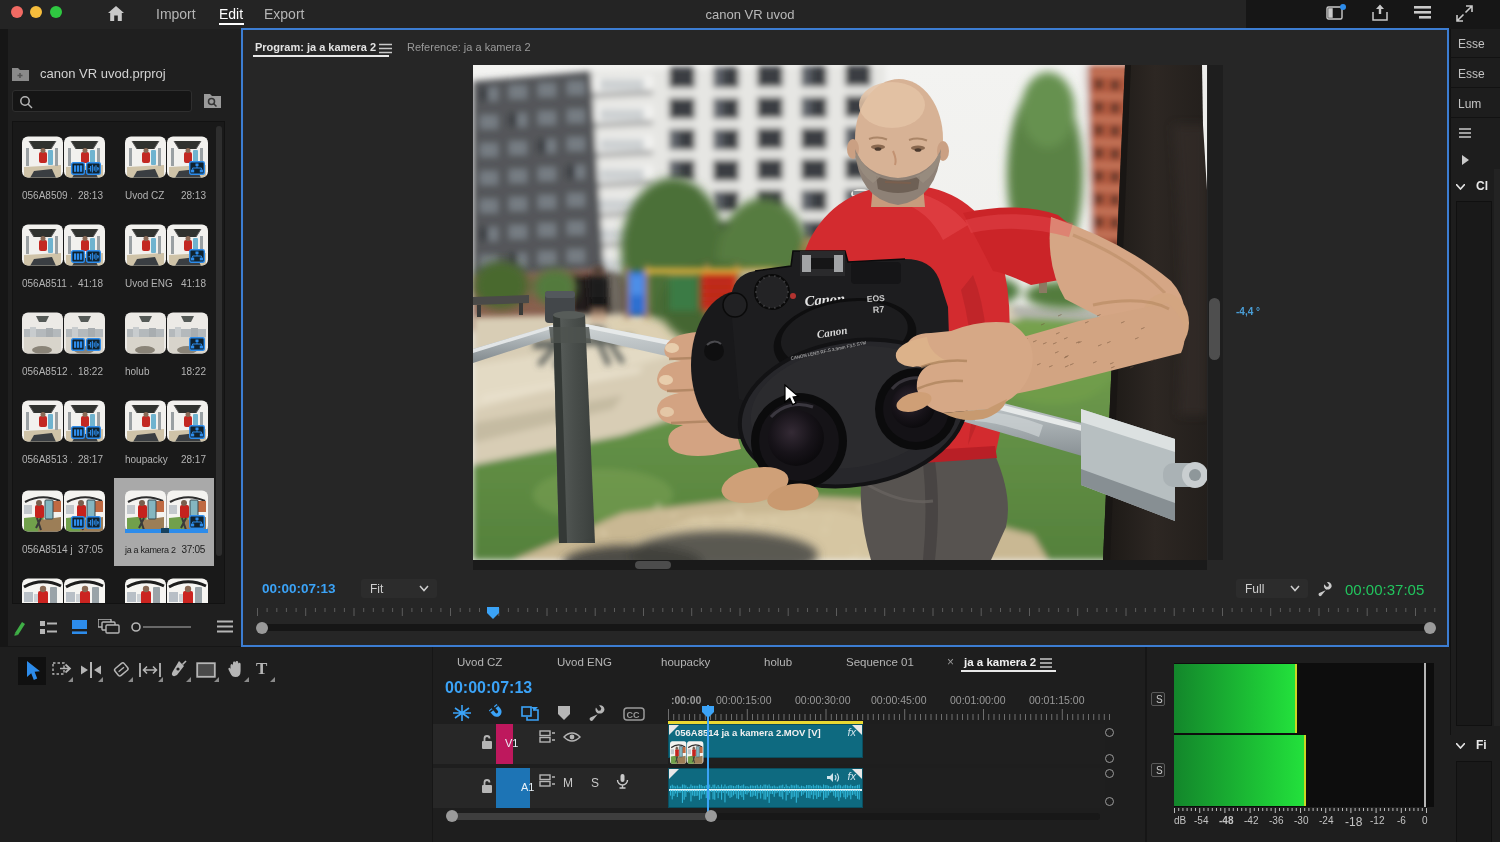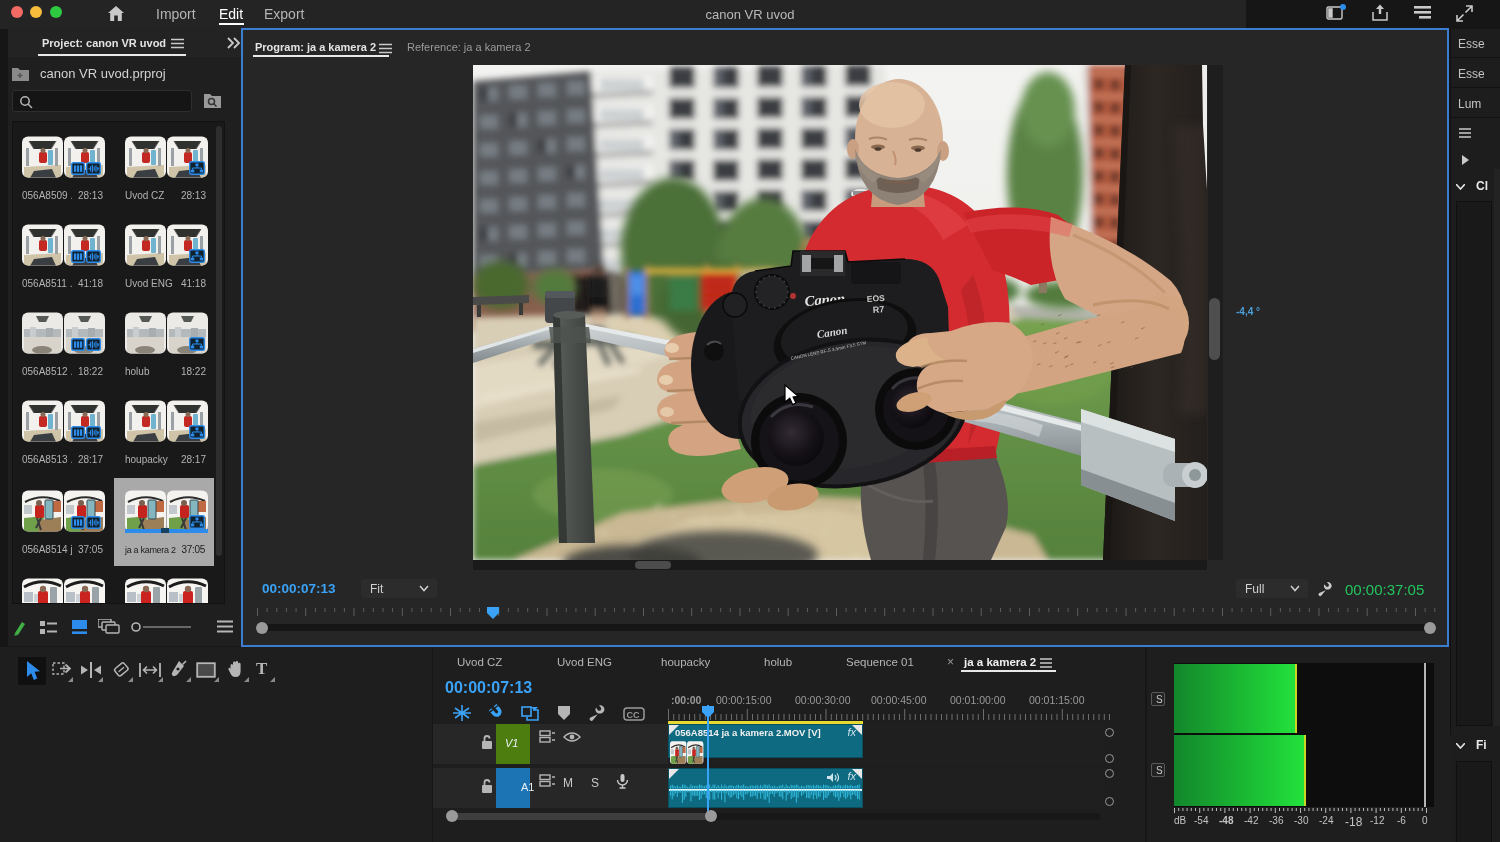--- a/index.html
+++ b/index.html
@@ -141,30 +141,20 @@
         <rect x="0.7" y="0.7" width="14.6" height="12.6" rx="1.5" fill="#10222e" stroke="#2d8ceb" stroke-width="1.4"></rect>
         <rect x="6.5" y="2.5" width="3" height="2.6" fill="#2d8ceb"></rect>
         <path d="M8 5.2 L8 7 M3.6 7 L12.4 7 M3.6 7 L3.6 8.6 M12.4 7 L12.4 8.6" stroke="#2d8ceb" stroke-width="1"></path>
         <rect x="2" y="8.6" width="3.2" height="2.8" fill="#2d8ceb"></rect>
         <rect x="10.8" y="8.6" width="3.2" height="2.8" fill="#2d8ceb"></rect>
       </g>
     </defs>
   </svg>
 
   <div id="project">
-    <div class="header">
-      <div class="abs" style="left:34px; top:8px; font-size:11px; color:#e3e3e3; font-weight:bold;">Project: canon VR uvod</div>
-      <svg class="abs" style="left:163px; top:9px;" width="13" height="11" viewBox="0 0 13 11">
-        <path d="M0 1.5 L13 1.5 M0 5.5 L13 5.5 M0 9.5 L13 9.5" stroke="#c9c9c9" stroke-width="1.4"></path>
-      </svg>
-      <div class="abs" style="left:30px; top:25px; width:148px; height:2px; background:#e8e8e8;"></div>
-      <svg class="abs" style="left:219px; top:8px;" width="14" height="12" viewBox="0 0 14 12">
-        <path d="M1 1 L6 6 L1 11 M7 1 L12 6 L7 11" stroke="#c9c9c9" stroke-width="1.8" fill="none"></path>
-      </svg>
-    </div>
 
     <svg class="abs" style="left:3px; top:37px;" width="19" height="16" viewBox="0 0 19 16">
       <path d="M1 2 L7 2 L9 4 L18 4 L18 15 L1 15 Z" fill="#8a8a8a"></path>
       <path d="M9 7 L9 12 M6.5 9.5 L11.5 9.5" stroke="#555" stroke-width="1.6"></path>
     </svg>
     <div class="abs" style="left:32px; top:37px; font-size:13px; color:#d2d2d2;">canon VR uvod.prproj</div>
 
     <div class="abs" style="left:4px; top:61px; width:180px; height:22px; background:#151515; border:1px solid #2e2e2e; border-radius:3px;">
       <svg class="abs" style="left:6px; top:4px;" width="14" height="14" viewBox="0 0 14 14">
         <circle cx="6" cy="6" r="4.2" fill="none" stroke="#b5b5b5" stroke-width="1.5"></circle>
@@ -1141,21 +1131,21 @@
       </svg>
     <div class="abs" style="left:235px; top:74px; width:195px; height:3px; background:#e8d832;"></div>
     <div class="abs" style="left:0px; top:77px; width:672px; height:40px; background:#272727;"></div>
     <div class="abs" style="left:0px; top:121px; width:672px; height:40px; background:#272727;"></div>
     <div class="abs" style="left:235px; top:77px; width:437px; height:40px; background:#1f1f1f;"></div>
     <div class="abs" style="left:235px; top:121px; width:437px; height:40px; background:#1f1f1f;"></div>
     <svg class="abs" style="left:48px; top:88px;" width="12" height="14" viewBox="0 0 12 14">
       <rect x="1" y="6" width="10" height="8" rx="1" fill="#b5b5b5"></rect>
       <path d="M3.5 6 L3.5 3.5 A2.5 2.5 0 0 1 8.5 3.5" stroke="#b5b5b5" stroke-width="1.8" fill="none"></path>
     </svg>
-    <div class="abs" style="left:63px; top:77px; width:34px; height:40px; background:#4d7c0f;font-style:italic;">
+    <div class="abs" style="left:63px; top:77px; width:17px; height:40px; background:#be185d;">
       <span style="position:absolute; left:9px; top:13px; font-size:11px; color:#eaf2f8;">V1</span>
     </div>
     <svg class="abs" style="left:106px; top:83px;" width="17" height="13" viewBox="0 0 17 13">
       <rect x="1" y="1" width="10" height="4.5" fill="none" stroke="#b5b5b5" stroke-width="1.4"></rect>
       <rect x="1" y="7.5" width="10" height="4.5" fill="none" stroke="#b5b5b5" stroke-width="1.4"></rect>
       <path d="M13 3 L16 3 M13 10 L16 10" stroke="#b5b5b5" stroke-width="1.4"></path>
     </svg>
     <svg class="abs" style="left:130px; top:84px;" width="18" height="12" viewBox="0 0 18 12">
       <path d="M1 6 Q9 -2 17 6 Q9 14 1 6 Z" fill="none" stroke="#b5b5b5" stroke-width="1.5"></path>
       <circle cx="9" cy="6" r="2.4" fill="#b5b5b5"></circle>

